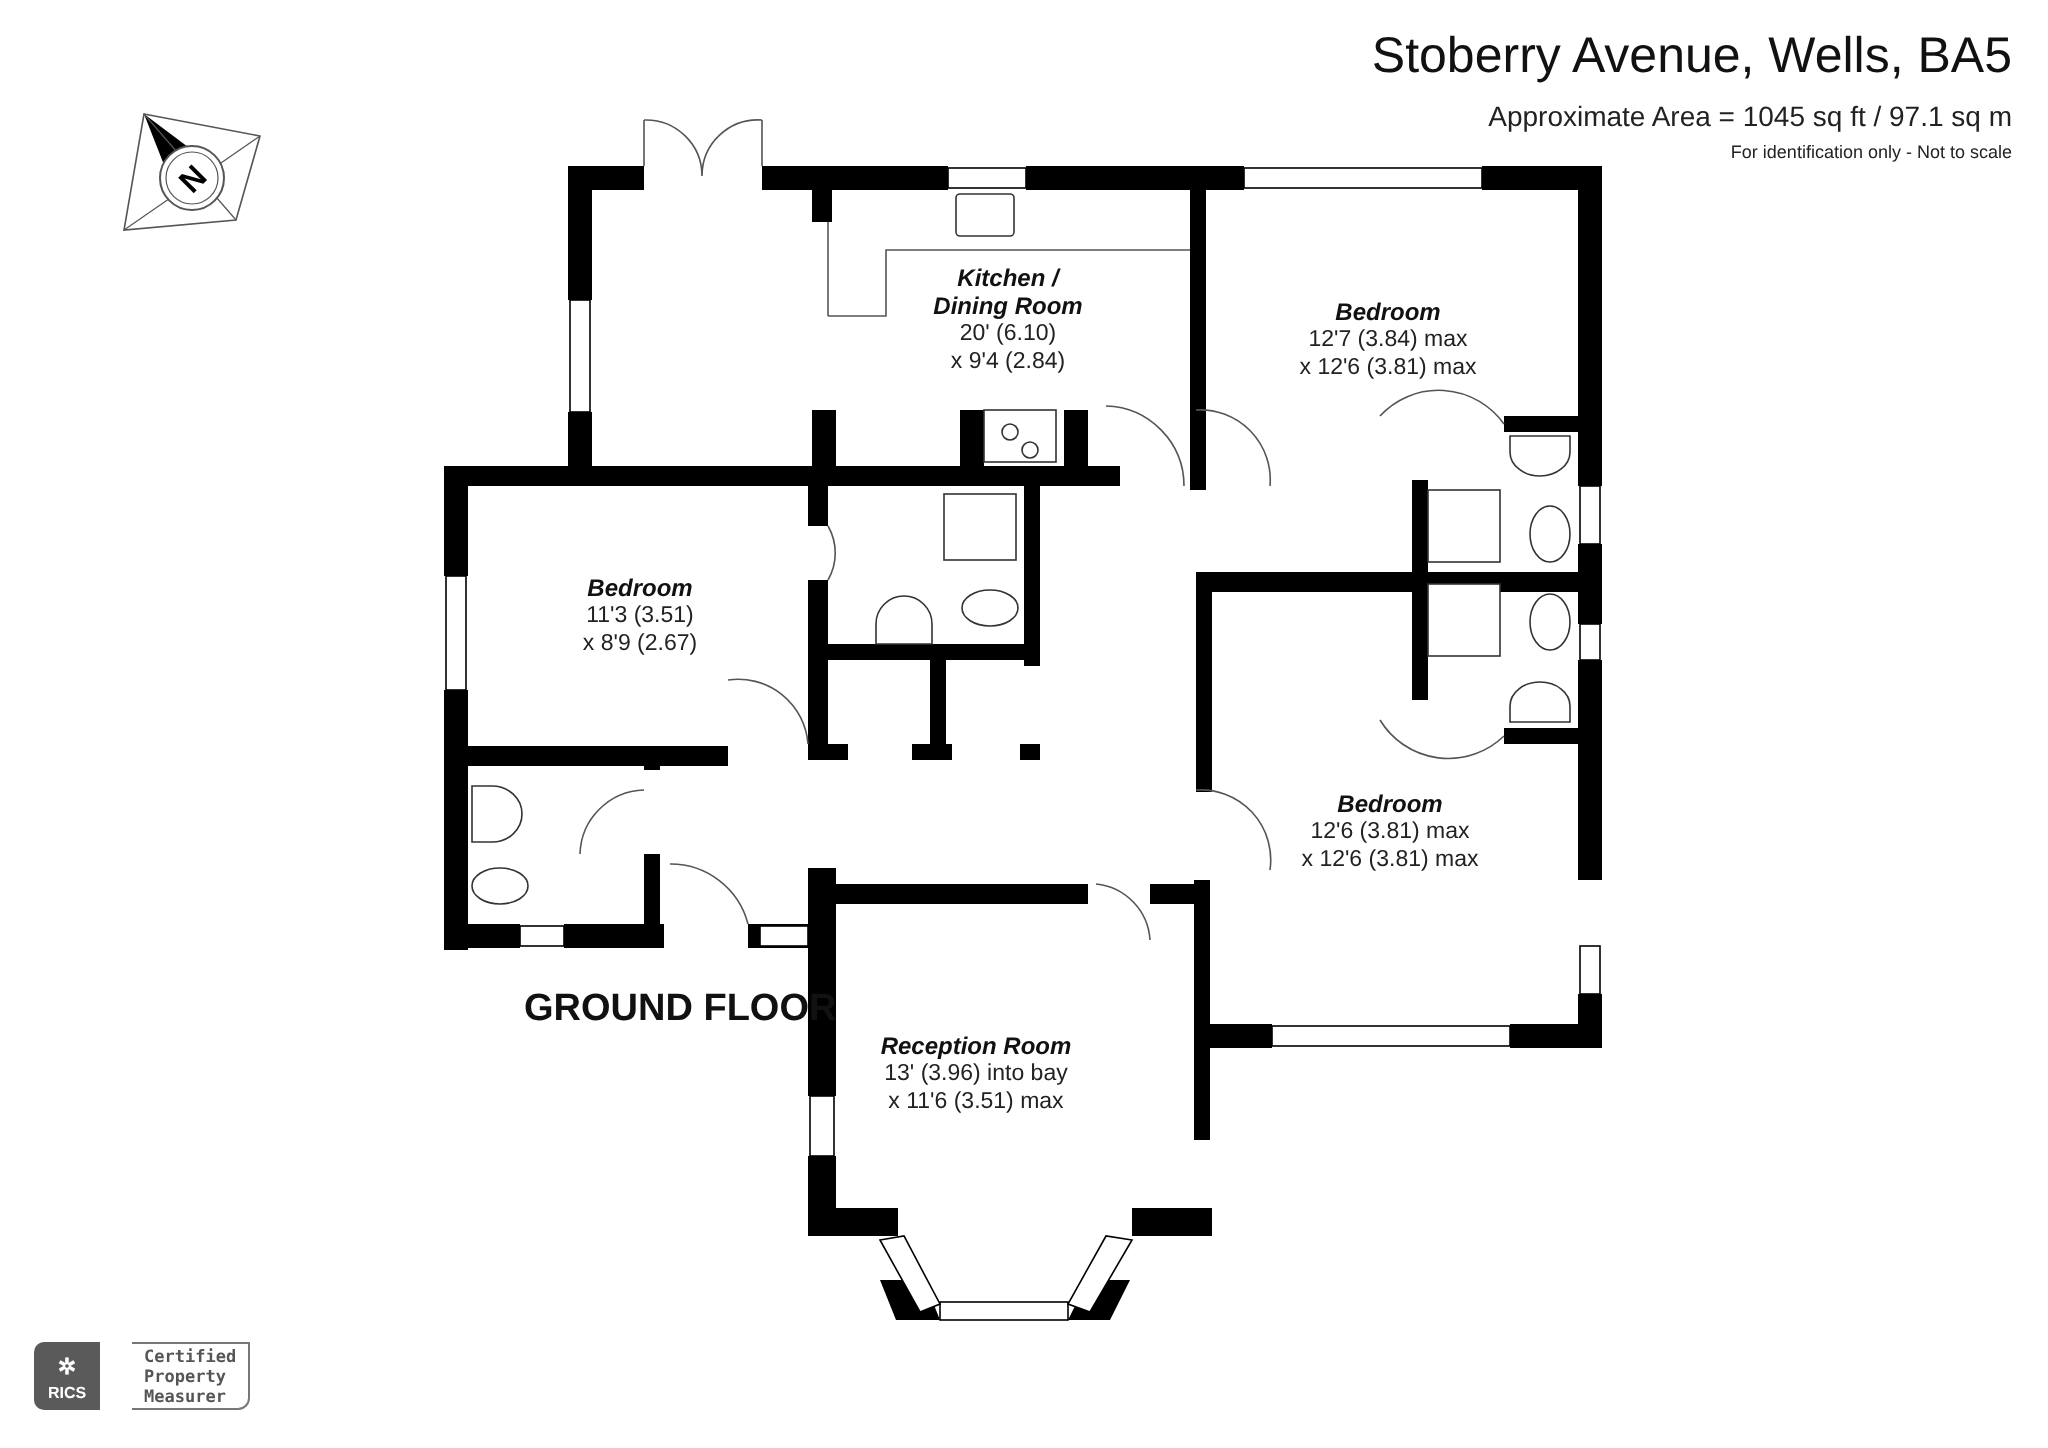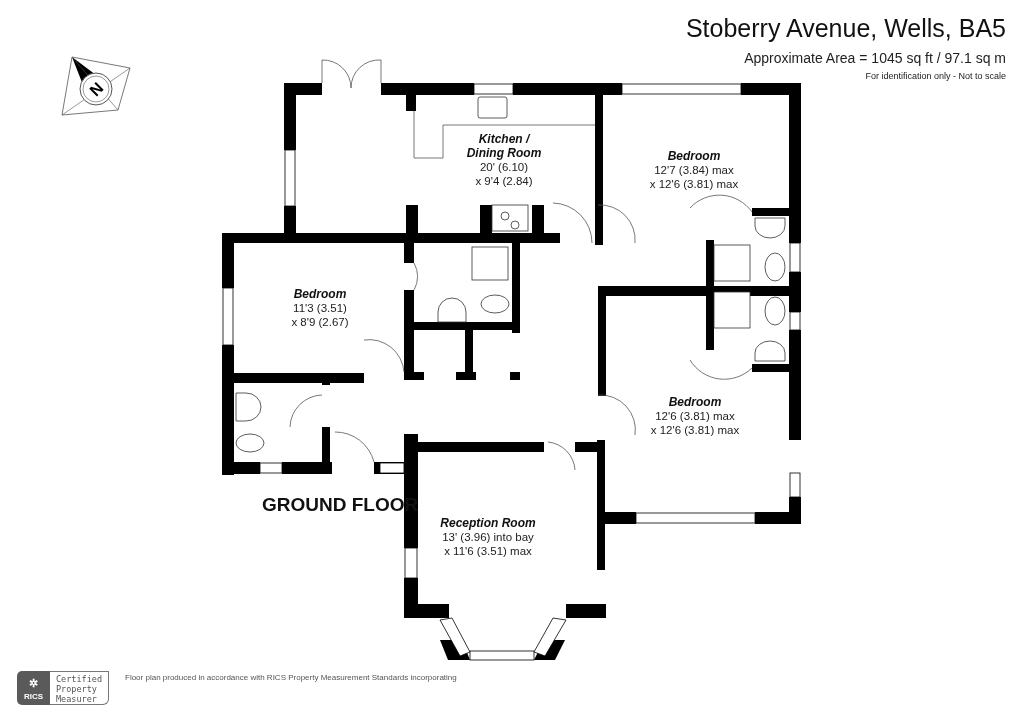--- a/index.html
+++ b/index.html
@@ -8,21 +8,21 @@
   .area { position:absolute; right:18px; top:50px; font-size:14px; color:#222; text-align:right; white-space:nowrap; }
   .note { position:absolute; right:18px; top:71px; font-size:9px; color:#222; text-align:right; white-space:nowrap; }
   svg.plan { position:absolute; left:0; top:0; }
   .lbl { position:absolute; text-align:center; font-size:11.5px; line-height:14px; color:#222; white-space:nowrap; transform:translateX(-50%); }
   .lbl .name { font-weight:bold; font-size:12px; color:#111; display:block;font-style:italic; }
   .lbl span { display:block; }
   .floor { position:absolute; left:220px; top:494px; font-weight:bold; font-size:19px; color:#111;margin-left:42px; }
   .rics { position:absolute; left:17px; top:671px; height:34px; display:flex; }
   .rics .badge { width:33px; height:34px; background:#5a5a5a; color:#fff; border-radius:5px 0 0 5px; display:flex; flex-direction:column; align-items:center; justify-content:flex-end; font-size:8px; font-weight:bold; padding-bottom:4px; box-sizing:border-box; }
   .rics .badge .logo { font-size:11px; margin-bottom:2px; }
-  .rics .cert { border:1px solid #777; border-left:none; border-radius:0 0 6px 0; padding:2px 6px 0 6px; font-family:"DejaVu Sans Mono", monospace; font-size:8.5px; line-height:10px; color:#555; font-weight:normal; }
+  .rics .cert { border:1px solid #777; border-left:none; border-radius:0 0 6px 0; padding:2px 6px 0 6px; font-family:"DejaVu Sans Mono", monospace; font-size:8.5px; line-height:10px; color:#555; font-weight:bold;margin-left:16px; }
   .footer { position:absolute; left:125px; top:672px; font-size:8px; line-height:11px; color:#555; }
 </style>
 </head>
 <body>
 
 <div class="title">Stoberry Avenue, Wells, BA5</div>
 <div class="area">Approximate Area = 1045 sq ft / 97.1 sq m</div>
 <div class="note">For identification only - Not to scale</div>
 
 <svg class="plan" width="1024" height="724" viewBox="0 0 1024 724">
@@ -184,14 +184,13 @@
     <span class="logo">✲</span>
     <span>RICS</span>
   </div>
   <div class="cert">
     <div>Certified</div>
     <div>Property</div>
     <div>Measurer</div>
   </div>
 </div>
 <div class="footer">
-  <div>Floor plan produced in accordance with RICS Property Measurement Standards incorporating</div>
 </div>
 
 </body></html>

